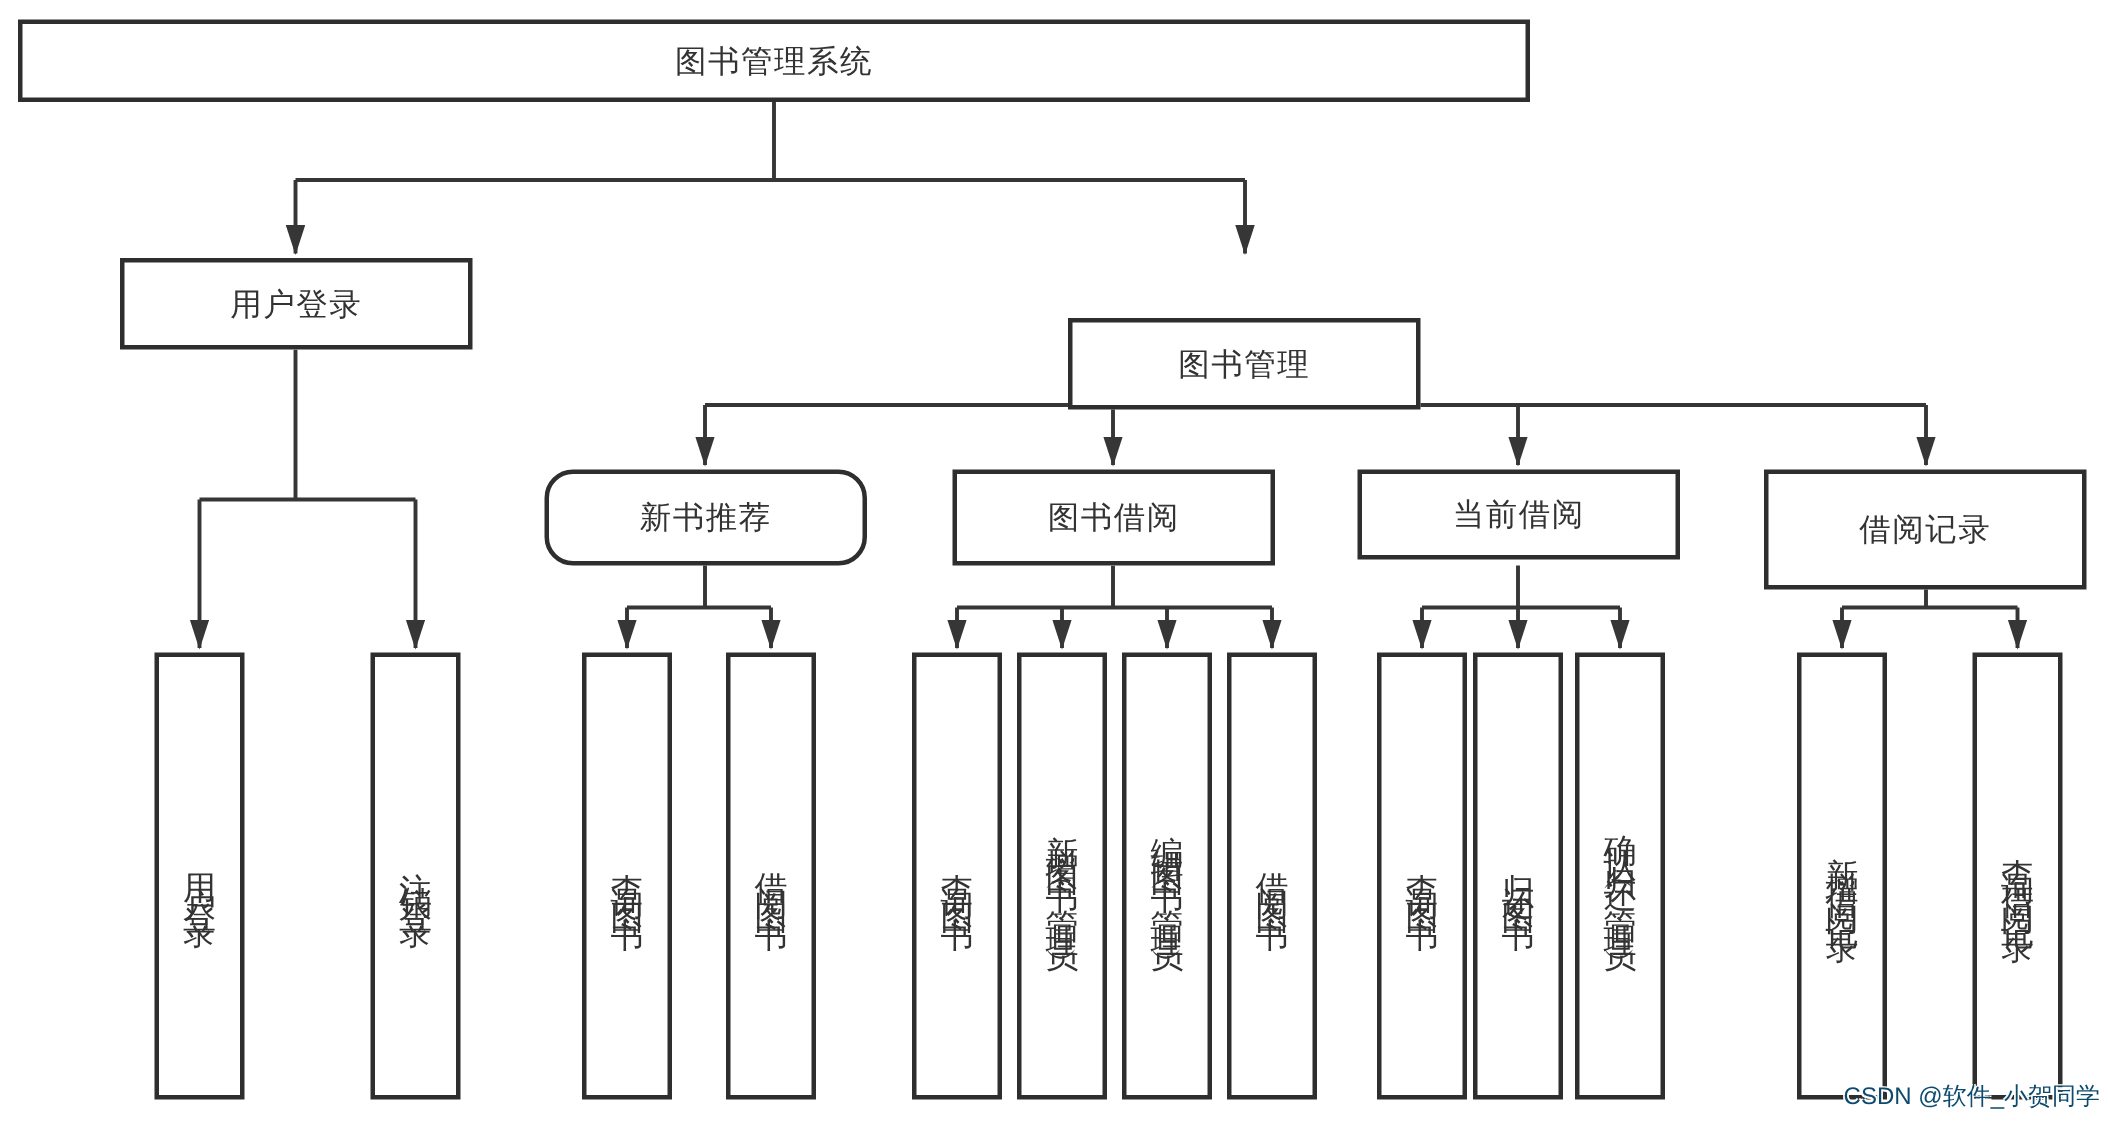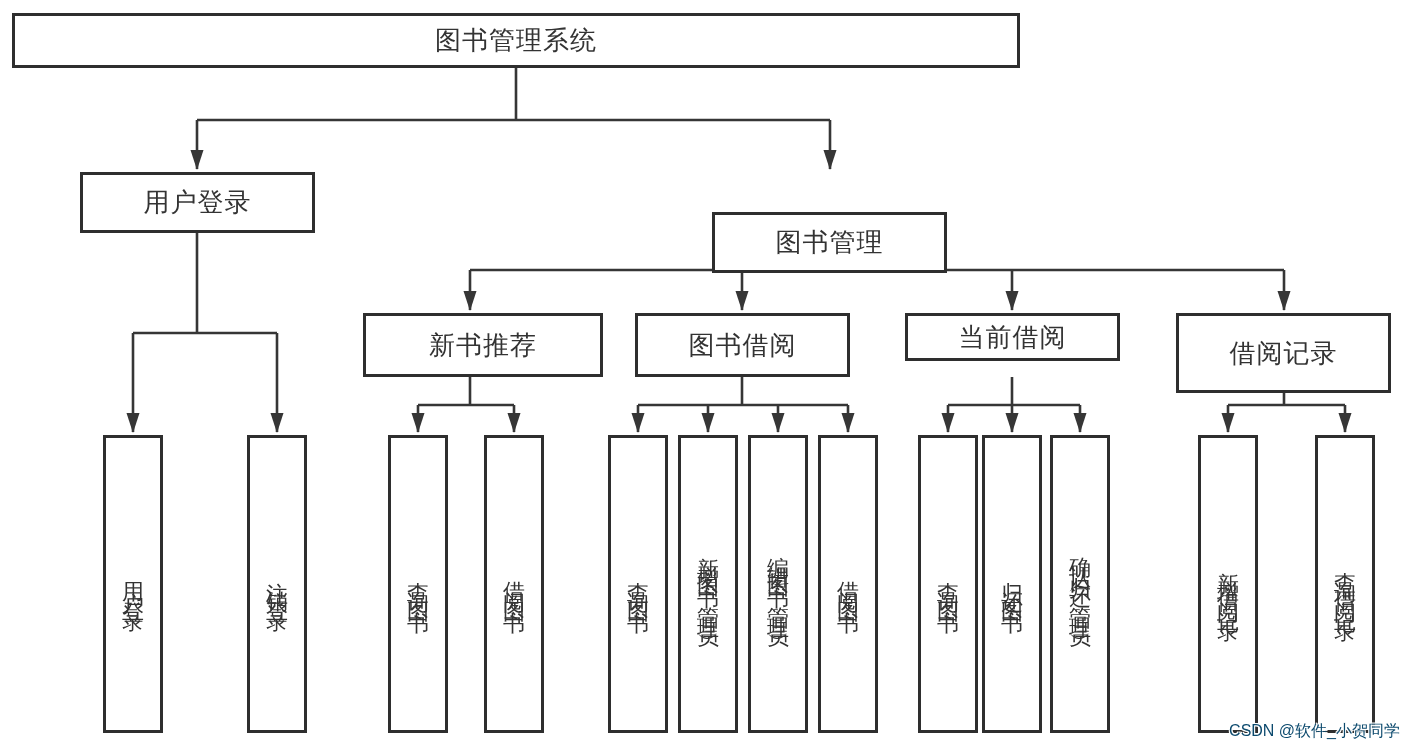--- a/index.html
+++ b/index.html
@@ -31,21 +31,21 @@
     position: absolute;
     box-sizing: border-box;
     background: #ffffff;
     border: 3px solid #2e2e2e;
     display: flex;
     align-items: center;
     justify-content: center;
     color: #333333;
   }
   .node.h {
-    font-size: 26px;
+    font-size: 21px;
     letter-spacing: 1px;
   }
   .node.v .vtext {
     writing-mode: vertical-rl;
     text-orientation: mixed;
     font-size: 22px;
     letter-spacing: 10px;
     line-height: 1;
     color: #333333;
     white-space: nowrap;
@@ -112,27 +112,27 @@
     <span>图书管理系统</span>
   </div>
 
   <div class="node h" style="left:80px; top:172px; width:235px; height:61px;">
     <span>用户登录</span>
   </div>
   <div class="node h" style="left:712px; top:172px; width:235px; height:61px;margin-top:40px;">
     <span>图书管理</span>
   </div>
 
-  <div class="node h" style="left:363px; top:313px; width:240px; height:64px;">
+  <div class="node h" style="left:363px; top:313px; width:215px; height:64px;border-radius:19px;">
     <span>新书推荐</span>
   </div>
   <div class="node h" style="left:635px; top:313px; width:215px; height:64px;">
     <span>图书借阅</span>
   </div>
-  <div class="node h" style="left:905px; top:313px; width:215px; height:48px;">
+  <div class="node h" style="left:905px; top:313px; width:215px; height:60px;">
     <span>当前借阅</span>
   </div>
   <div class="node h" style="left:1176px; top:313px; width:215px; height:80px;">
     <span>借阅记录</span>
   </div>
 
   <div class="node v" style="left:103px; top:435px; width:60px; height:298px;">
     <span class="vtext">用户登录</span>
   </div>
   <div class="node v" style="left:247px; top:435px; width:60px; height:298px;">

